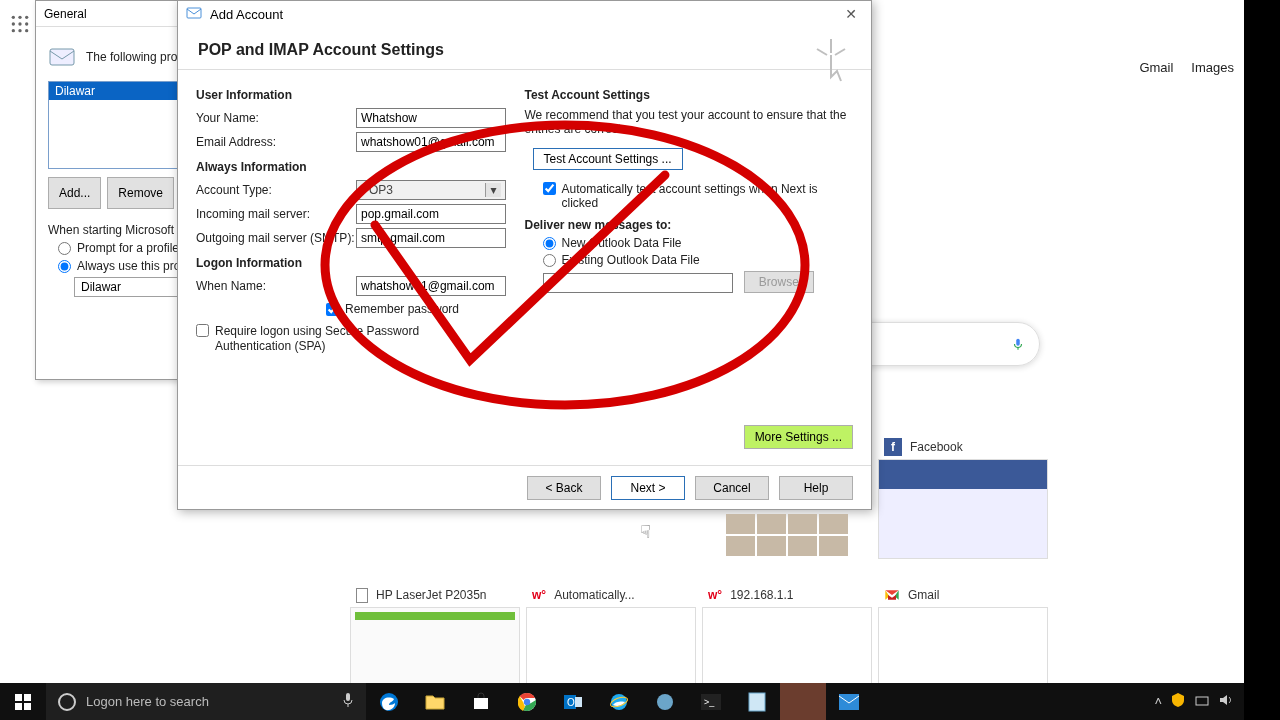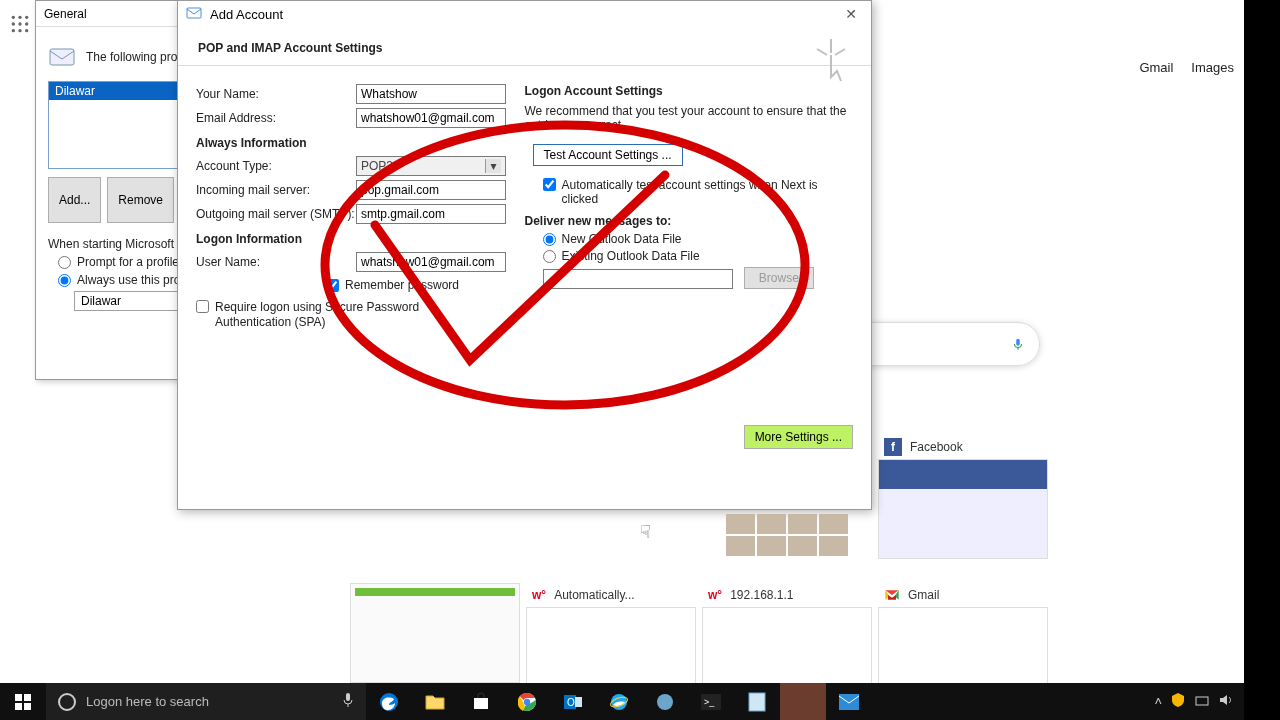--- a/index.html
+++ b/index.html
@@ -17,32 +17,32 @@
 .thumb.blank{background:#fff;}
 
 
 .maildlg{position:absolute;top:0;left:35px;width:340px;height:380px;background:#fff;border:1px solid #999;box-shadow:2px 2px 6px rgba(0,0,0,.2);}
 .maildlg .titlebar{height:26px;display:flex;align-items:center;padding:0 8px;font-size:12px;border-bottom:1px solid #ddd;}
 .maildlg .body{padding:14px 12px;font-size:12px;color:#222;}
 .mailicon{width:32px;height:32px;display:inline-block;vertical-align:middle;margin-right:6px;}
 .profilelist{margin-top:8px;border:1px solid #7a9fcc;height:88px;background:#fff;}
 .profilelist .sel{background:#0a64c4;color:#fff;padding:2px 6px;font-size:12px;}
 .btnrow{display:flex;gap:6px;margin-top:8px;}
-.winbtn{border:1px solid #adadad;background:#e1e1e1;font-size:12px;padding:15px 10px;}
+.winbtn{border:1px solid #adadad;background:#e1e1e1;font-size:12px;padding:8px 10px;}
 .radio{display:flex;align-items:center;gap:6px;margin:4px 0 4px 10px;font-size:12px;}
 .radio input{margin:0;}
 .profin{border:1px solid #a0a0a0;padding:2px 6px;font-size:12px;width:200px;margin-left:26px;background:#fff;}
 .okrow{display:flex;gap:6px;justify-content:flex-end;margin-top:12px;}
 
 
 .adddlg{position:absolute;top:0;left:177px;width:695px;height:510px;background:#fff;border:1px solid #999;box-shadow:2px 2px 10px rgba(0,0,0,.3);}
 .adddlg .titlebar{height:26px;display:flex;align-items:center;gap:8px;padding:3px 8px;font-size:13px;}
 .closex{margin-left:auto;font-size:14px;color:#555;padding:0 6px;cursor:pointer;}
 .subhdr{padding:14px 20px 10px 20px;border-bottom:1px solid #ddd;position:relative;}
-.subhdr h3{font-size:12px;font-weight:700;color:#222;}
+.subhdr h3{font-size:16px;font-weight:700;color:#222;}
 .subhdr p{font-size:12px;color:#444;margin-left:20px;margin-top:2px;}
 .wizicon{position:absolute;right:20px;top:10px;width:40px;height:45px;}
 .form{display:flex;padding:14px 18px 8px 18px;font-size:12px;color:#222;}
 .col{width:50%;}
 .col h4{font-weight:700;font-size:12px;margin:4px 0 6px 0;}
 .frow{display:flex;align-items:center;margin:4px 0;}
 .frow label{width:160px;}
 .frow input[type=text],.frow input[type=password],.frow .combo{border:1px solid #7a7a7a;font-size:12px;padding:2px 4px;width:150px;height:20px;background:#fff;}
 .combo{display:flex;align-items:center;justify-content:space-between;background:#f0f0f0!important;color:#444;}
 .combo .arr{width:16px;text-align:center;border-left:1px solid #999;background:#e3e3e3;}
@@ -129,20 +129,24 @@
 
       <div class="tile">
         <div class="tilelabel">
             <span class="fbico">f</span>
             <span>Facebook</span>
           </div>
         <div class="thumb fbprev"></div>
       </div>
 
       <div class="tile">
+        <div class="tilelabel">
+            <span class="docico"></span>
+            <span style="white-space:nowrap;overflow:hidden;text-overflow:ellipsis;max-width:130px;display:inline-block;">HP LaserJet P2035n</span>
+          </div>
         <div class="thumb">
             <div class="bar"></div>
           </div>
       </div>
 
       <div class="tile">
         <div class="tilelabel">
             <span class="wico">w°</span>
             <span>Automatically...</span>
           </div>
@@ -229,20 +233,21 @@
               <line x1="6" y1="12" x2="16" y2="18"></line>
               <line x1="34" y1="12" x2="24" y2="18"></line>
               <path d="M20 18 l0 22 l6 -6 l4 10" stroke="#bfbfbf"></path>
             </g>
           </svg>
       </span>
     </div>
 
     <div class="form">
       <div class="col">
+        <h4>User Information</h4>
         <div class="frow">
             <label>Your Name:</label>
             <input type="text" value="Whatshow" style="">
           </div>
         <div class="frow">
             <label>Email Address:</label>
             <input type="text" value="whatshow01@gmail.com" style="">
           </div>
 
         <h4 style="margin-top:8px;">Always Information</h4>
@@ -257,35 +262,35 @@
             <label>Incoming mail server:</label>
             <input type="text" value="pop.gmail.com" style="">
           </div>
         <div class="frow">
             <label>Outgoing mail server (SMTP):</label>
             <input type="text" value="smtp.gmail.com" style="">
           </div>
 
         <h4 style="margin-top:8px;">Logon Information</h4>
         <div class="frow">
-            <label>User Name:</label>
+            <label>When Name:</label>
             <input type="text" value="whatshow01@gmail.com" style="">
           </div>
         <label class="ck">
             <input type="checkbox" checked="" style="">
             <span>Remember password</span>
           </label>
         <label class="ck2">
             <input type="checkbox" style="">
             <span style="max-width:280px;display:inline-block;">Require logon using Secure Password Authentication (SPA)</span>
           </label>
       </div>
 
       <div class="col rcol">
-        <h4>Logon Account Settings</h4>
+        <h4>Test Account Settings</h4>
         <p>We recommend that you test your account to ensure that the entries are correct.</p>
         <button class="testbtn">Test Account Settings ...</button>
         <label class="autock">
             <input type="checkbox" checked="" style="">
             <span style="max-width:260px;display:inline-block;">Automatically test account settings when Next is clicked</span>
           </label>
         <div class="deliver">
           <h5>Deliver new messages to:</h5>
           <label class="drow">
               <input type="radio" name="del" checked="" style="">
@@ -298,20 +303,26 @@
           <div style="margin-top:4px;">
             <span class="efile"></span>
             <button class="browse">Browse</button>
           </div>
         </div>
       </div>
     </div>
 
     <button class="more">More Settings ...</button>
 
+    <div class="dlgbtns">
+      <button class="dbtn">&lt; Back</button>
+      <button class="dbtn primary">Next &gt;</button>
+      <button class="dbtn">Cancel</button>
+      <button class="dbtn">Help</button>
+    </div>
   </div>
 
   <svg class="anno" viewBox="0 0 500 310">
     <g fill="none" stroke="#d40000" stroke-width="9" stroke-linecap="round">
       <ellipse cx="250" cy="150" rx="240" ry="140"></ellipse>
       <path d="M60 110 L155 245 L350 60"></path>
     </g>
   </svg>
 
   <div class="cursor">☟</div>

